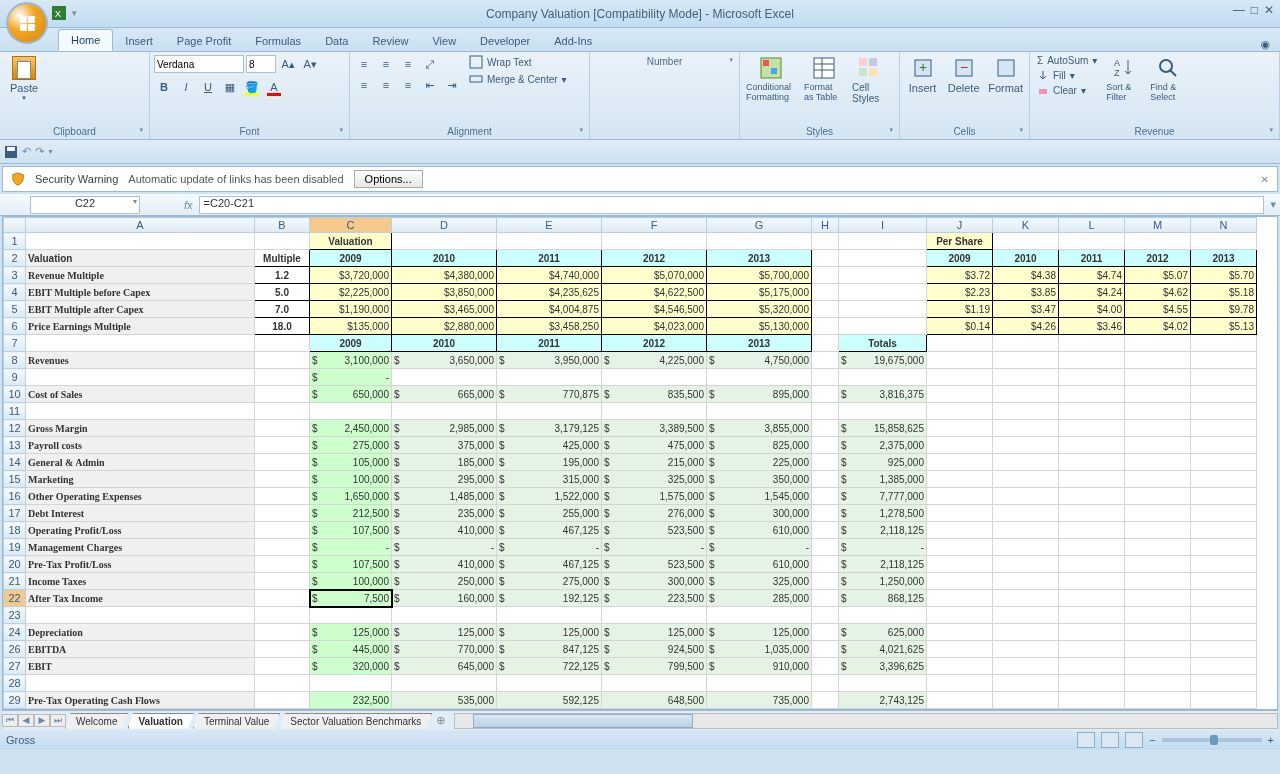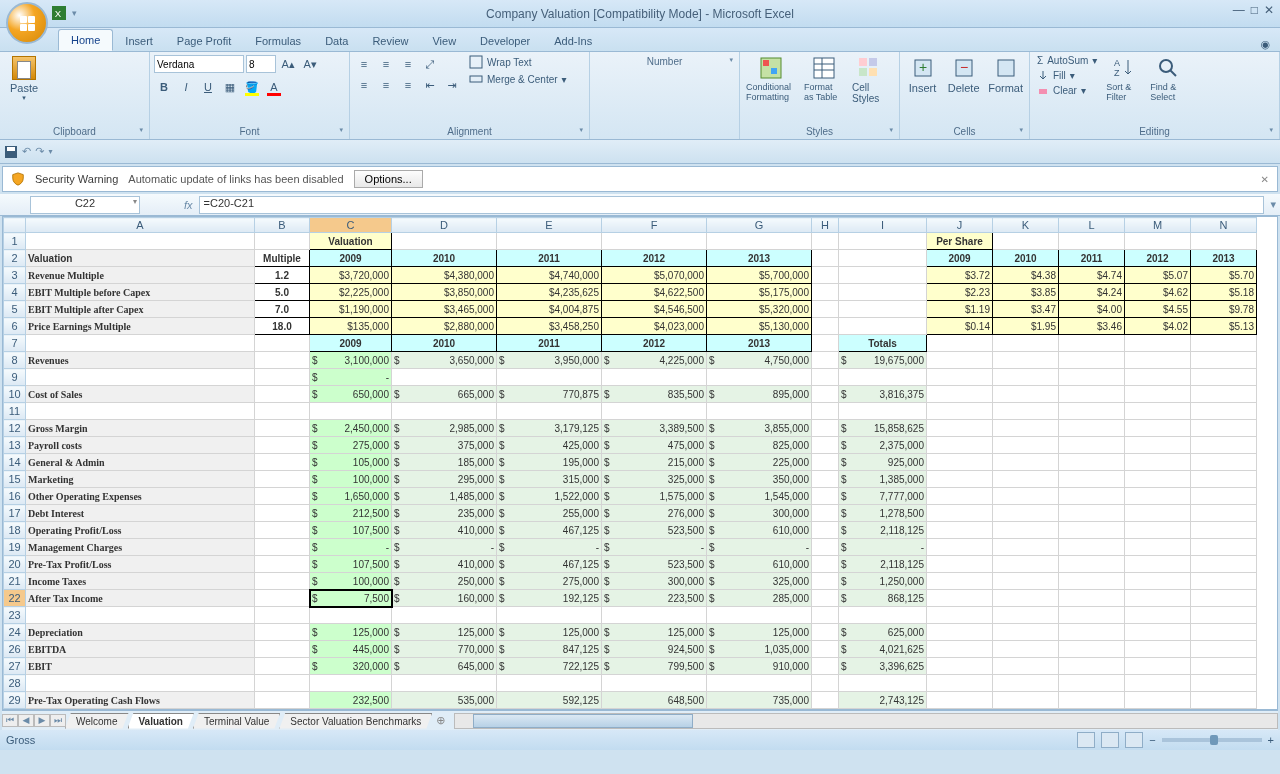--- a/index.html
+++ b/index.html
@@ -283,21 +283,21 @@
           <span style="font-size:9px">Sort &amp; Filter</span>
         </div>
       <div class="bigbtn">
           <svg class="ico" viewBox="0 0 24 24">
             <circle cx="10" cy="10" r="6" fill="none" stroke="#3b5c7a" stroke-width="2"></circle>
             <line x1="14" y1="14" x2="20" y2="20" stroke="#3b5c7a" stroke-width="2"></line>
           </svg>
           <span style="font-size:9px">Find &amp; Select</span>
         </div>
     </div>
-    <div class="group-label">Editing</div>
+    <div class="group-label">Revenue</div>
   </div>
 </div>
 
 <div class="qat2">
   <svg width="14" height="14">
       <rect x="1" y="1" width="12" height="12" fill="#3b5c7a"></rect>
       <rect x="3" y="2" width="8" height="4" fill="#fff"></rect>
     </svg>
   <span>↶</span>
   <span>↷</span>
@@ -448,21 +448,21 @@
           <td class="lbl rlabel" style="">Price Earnings Multiple</td>
           <td class="mult" style="">18.0</td>
           <td class="val-yel" style="">$135,000</td>
           <td class="val-yel" style="">$2,880,000</td>
           <td class="val-yel" style="">$3,458,250</td>
           <td class="val-yel" style="">$4,023,000</td>
           <td class="val-yel" style="">$5,130,000</td>
           <td class="" style=""></td>
           <td class="" style=""></td>
           <td class="val-yel" style="">$0.14</td>
-          <td class="val-yel" style="">$1.95</td>
+          <td class="val-yel" style="">$4.26</td>
           <td class="val-yel" style="">$3.46</td>
           <td class="val-yel" style="">$4.02</td>
           <td class="val-yel" style="">$5.13</td>
         </tr>
         <tr>
           <th class="rowhdr ">7</th>
           <td class="" style=""></td>
           <td class="" style=""></td>
           <td class="hdr-cyan" style="">2009</td>
           <td class="hdr-cyan" style="">2010</td>

